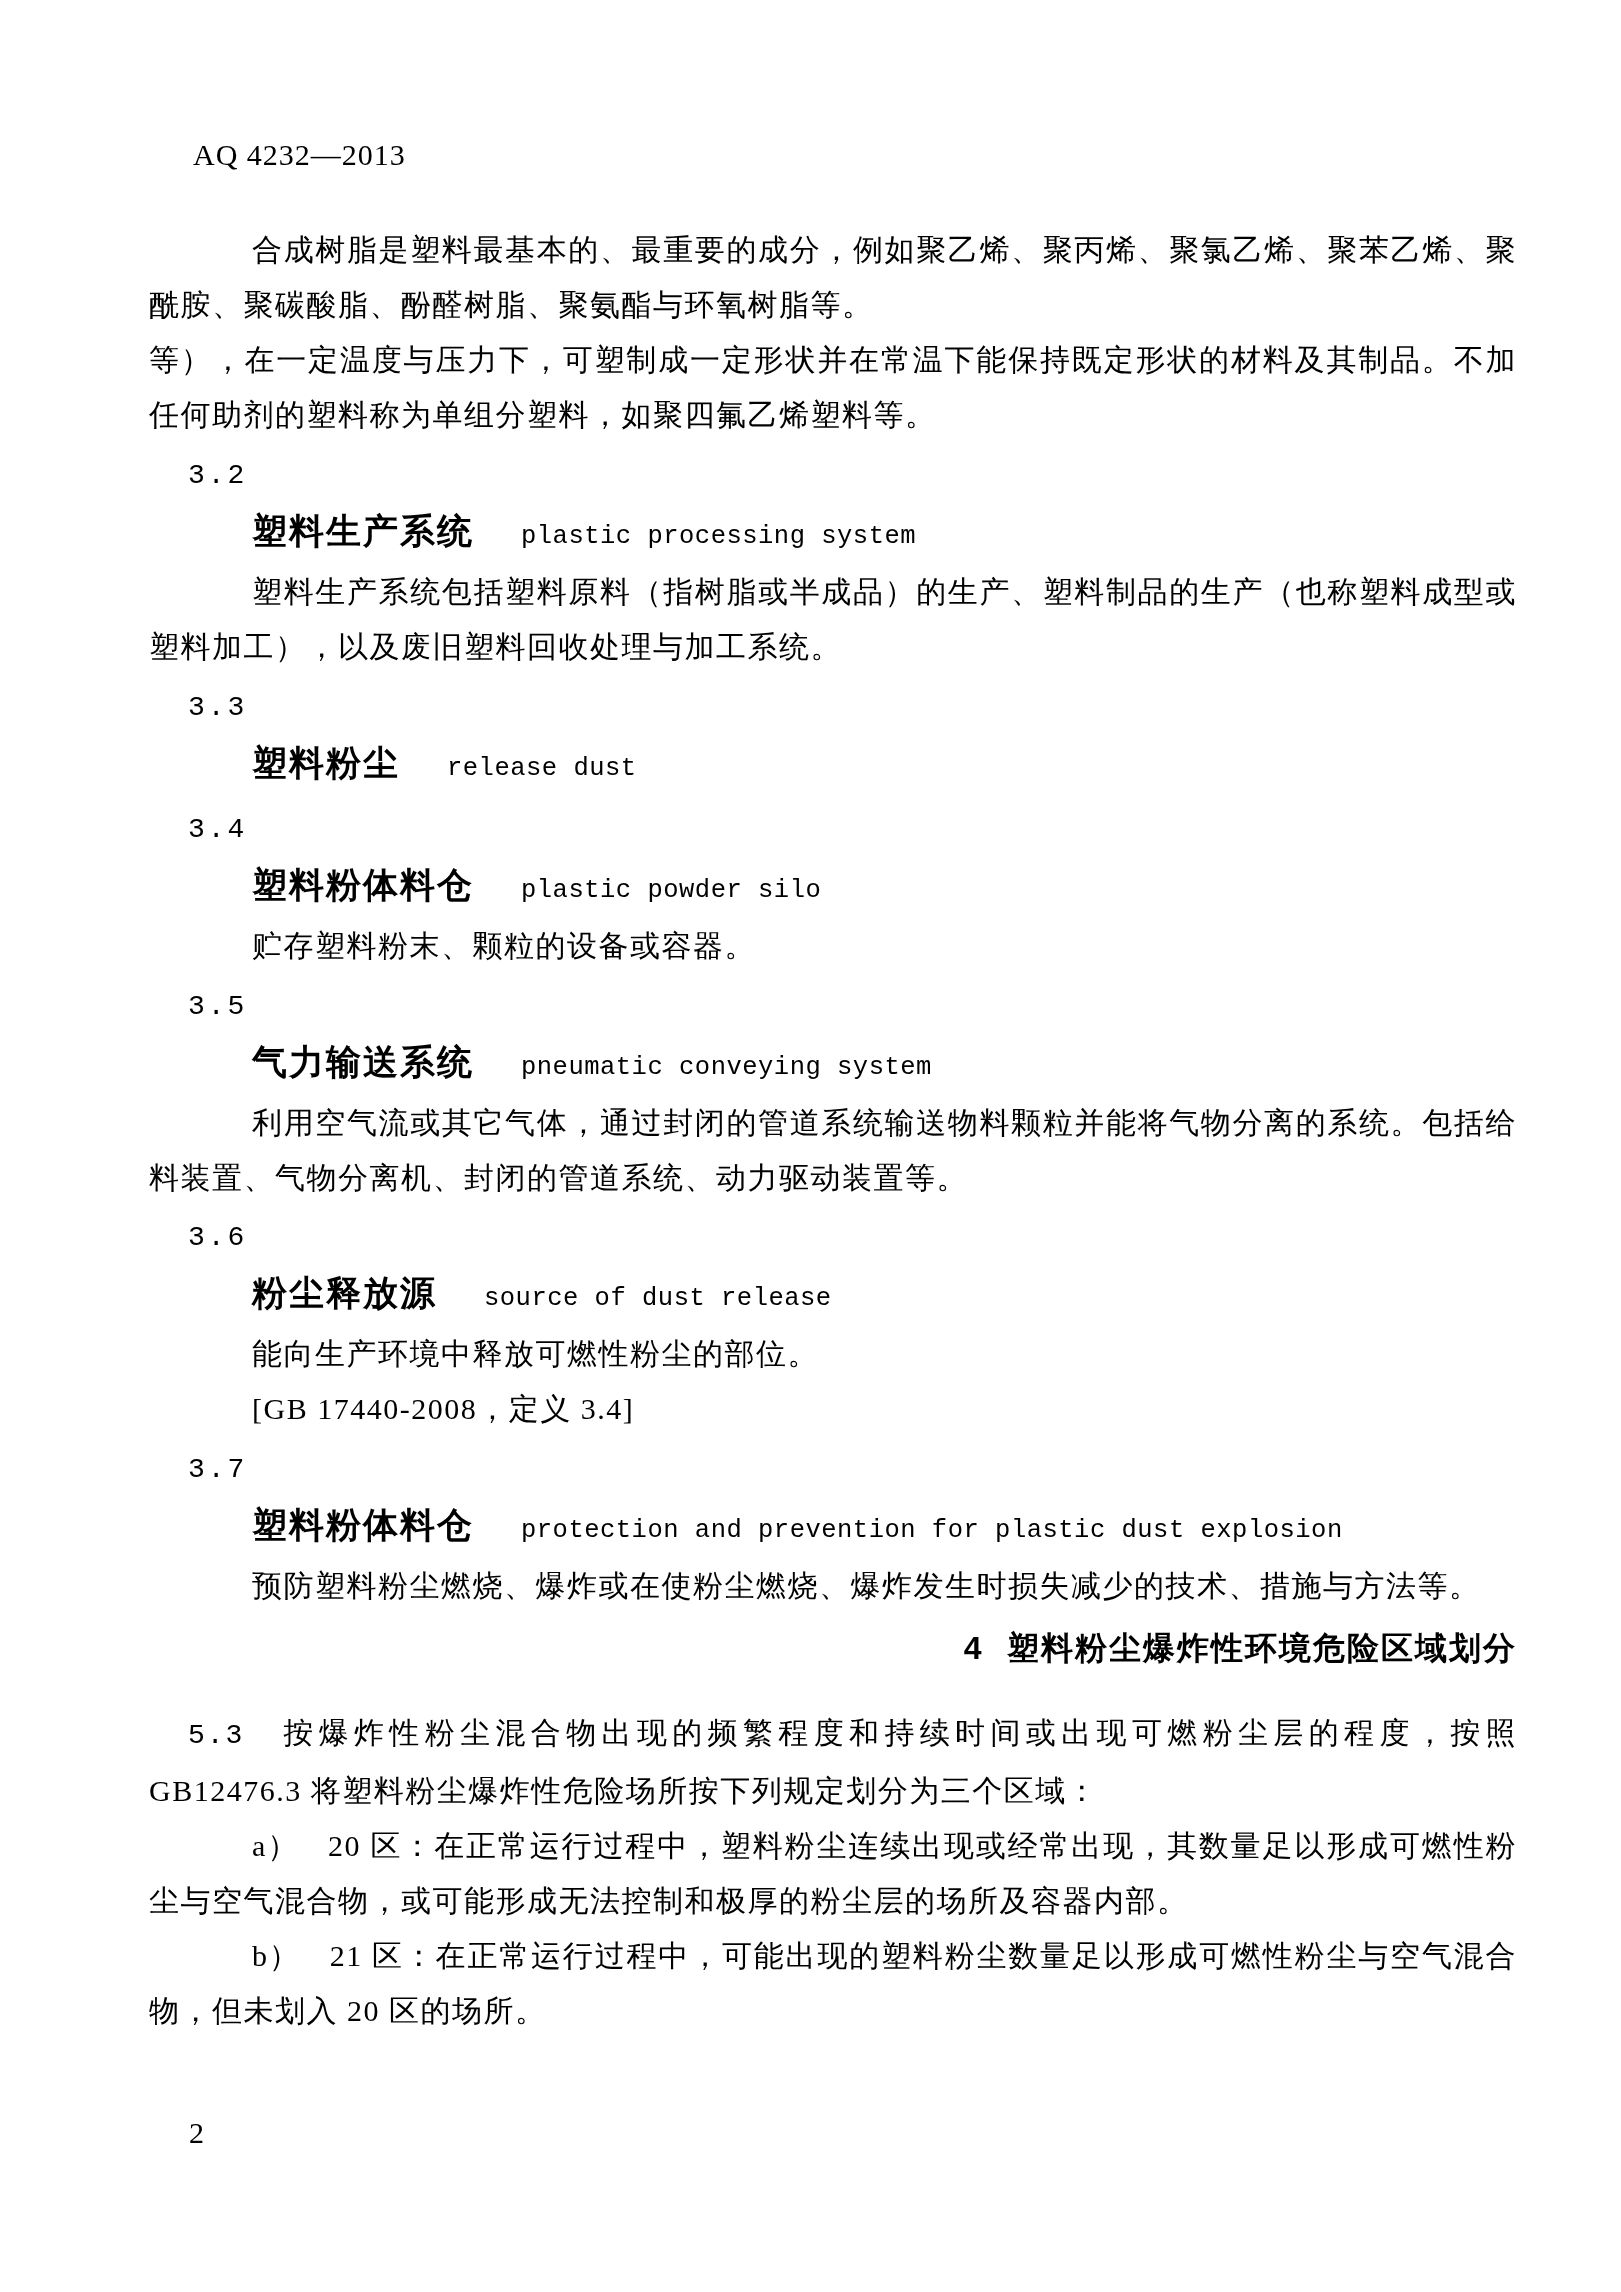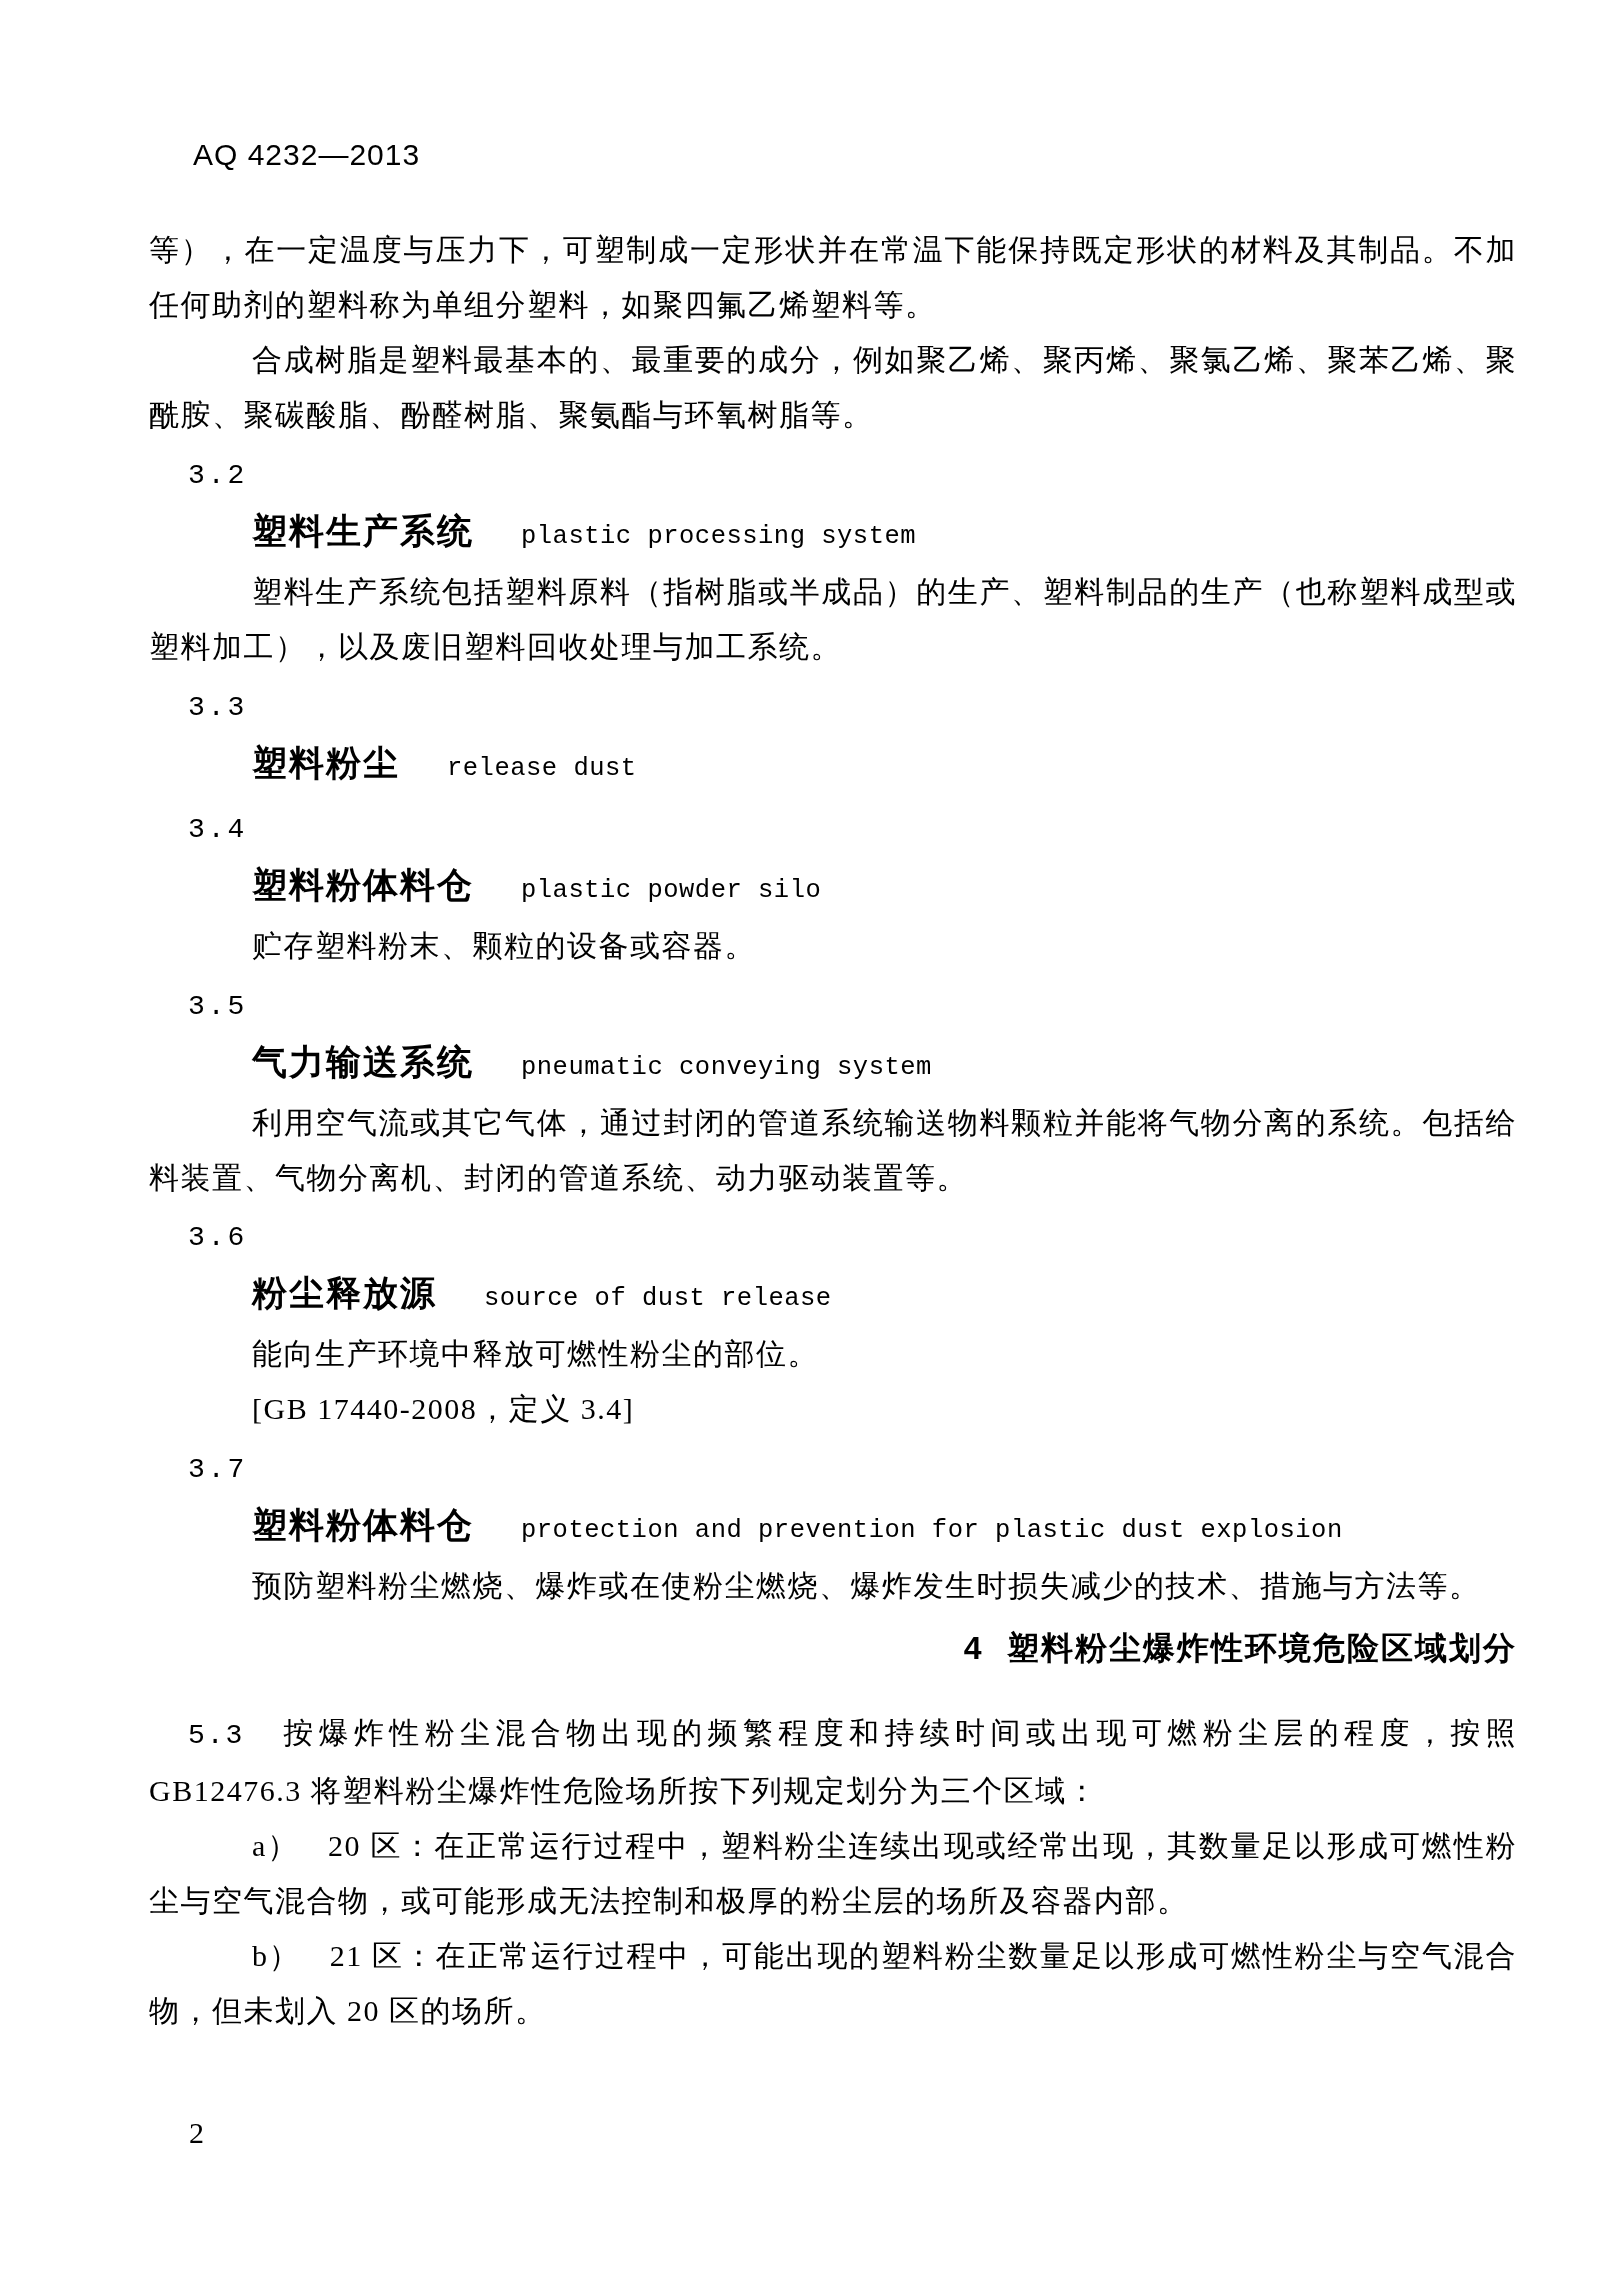--- a/index.html
+++ b/index.html
@@ -11,21 +11,21 @@
     overflow: hidden;
     color: #000000;
     font-family: "Liberation Serif", serif;
   }
   .doc-code {
     position: absolute;
     left: 193px;
     top: 138px;
     font-size: 30px;
     letter-spacing: 1px;
-    font-family: Liberation Sans, sans-serif;
+    font-family: Liberation Serif, serif;
     text-align: right;
   }
   main {
     position: absolute;
     left: 149px;
     top: 222px;
     width: 1368px;
   }
   p {
     font-size: 30px;
@@ -84,22 +84,22 @@
     line-height: 55px;
   }
 </style>
 </head>
 <body>
 
 <div class="doc-code">AQ 4232—2013</div>
 
 <main>
 
+  <p class="body-par indent">合成树脂是塑料最基本的、最重要的成分，例如聚乙烯、聚丙烯、聚氯乙烯、聚苯乙烯、聚酰胺、聚碳酸脂、酚醛树脂、聚氨酯与环氧树脂等。</p>
   <p class="body-par">等），在一定温度与压力下，可塑制成一定形状并在常温下能保持既定形状的材料及其制品。不加任何助剂的塑料称为单组分塑料，如聚四氟乙烯塑料等。</p>
-  <p class="body-par indent">合成树脂是塑料最基本的、最重要的成分，例如聚乙烯、聚丙烯、聚氯乙烯、聚苯乙烯、聚酰胺、聚碳酸脂、酚醛树脂、聚氨酯与环氧树脂等。</p>
 
   <section>
     <p class="sec-num">3.2</p>
     <p class="term-line"><span class="term-zh">塑料生产系统</span><span class="term-en">plastic processing system</span></p>
     <p class="body-par indent">塑料生产系统包括塑料原料（指树脂或半成品）的生产、塑料制品的生产（也称塑料成型或塑料加工），以及废旧塑料回收处理与加工系统。</p>
   </section>
 
   <section>
     <p class="sec-num">3.3</p>
     <p class="term-line"><span class="term-zh">塑料粉尘</span><span class="term-en">release dust</span></p>

